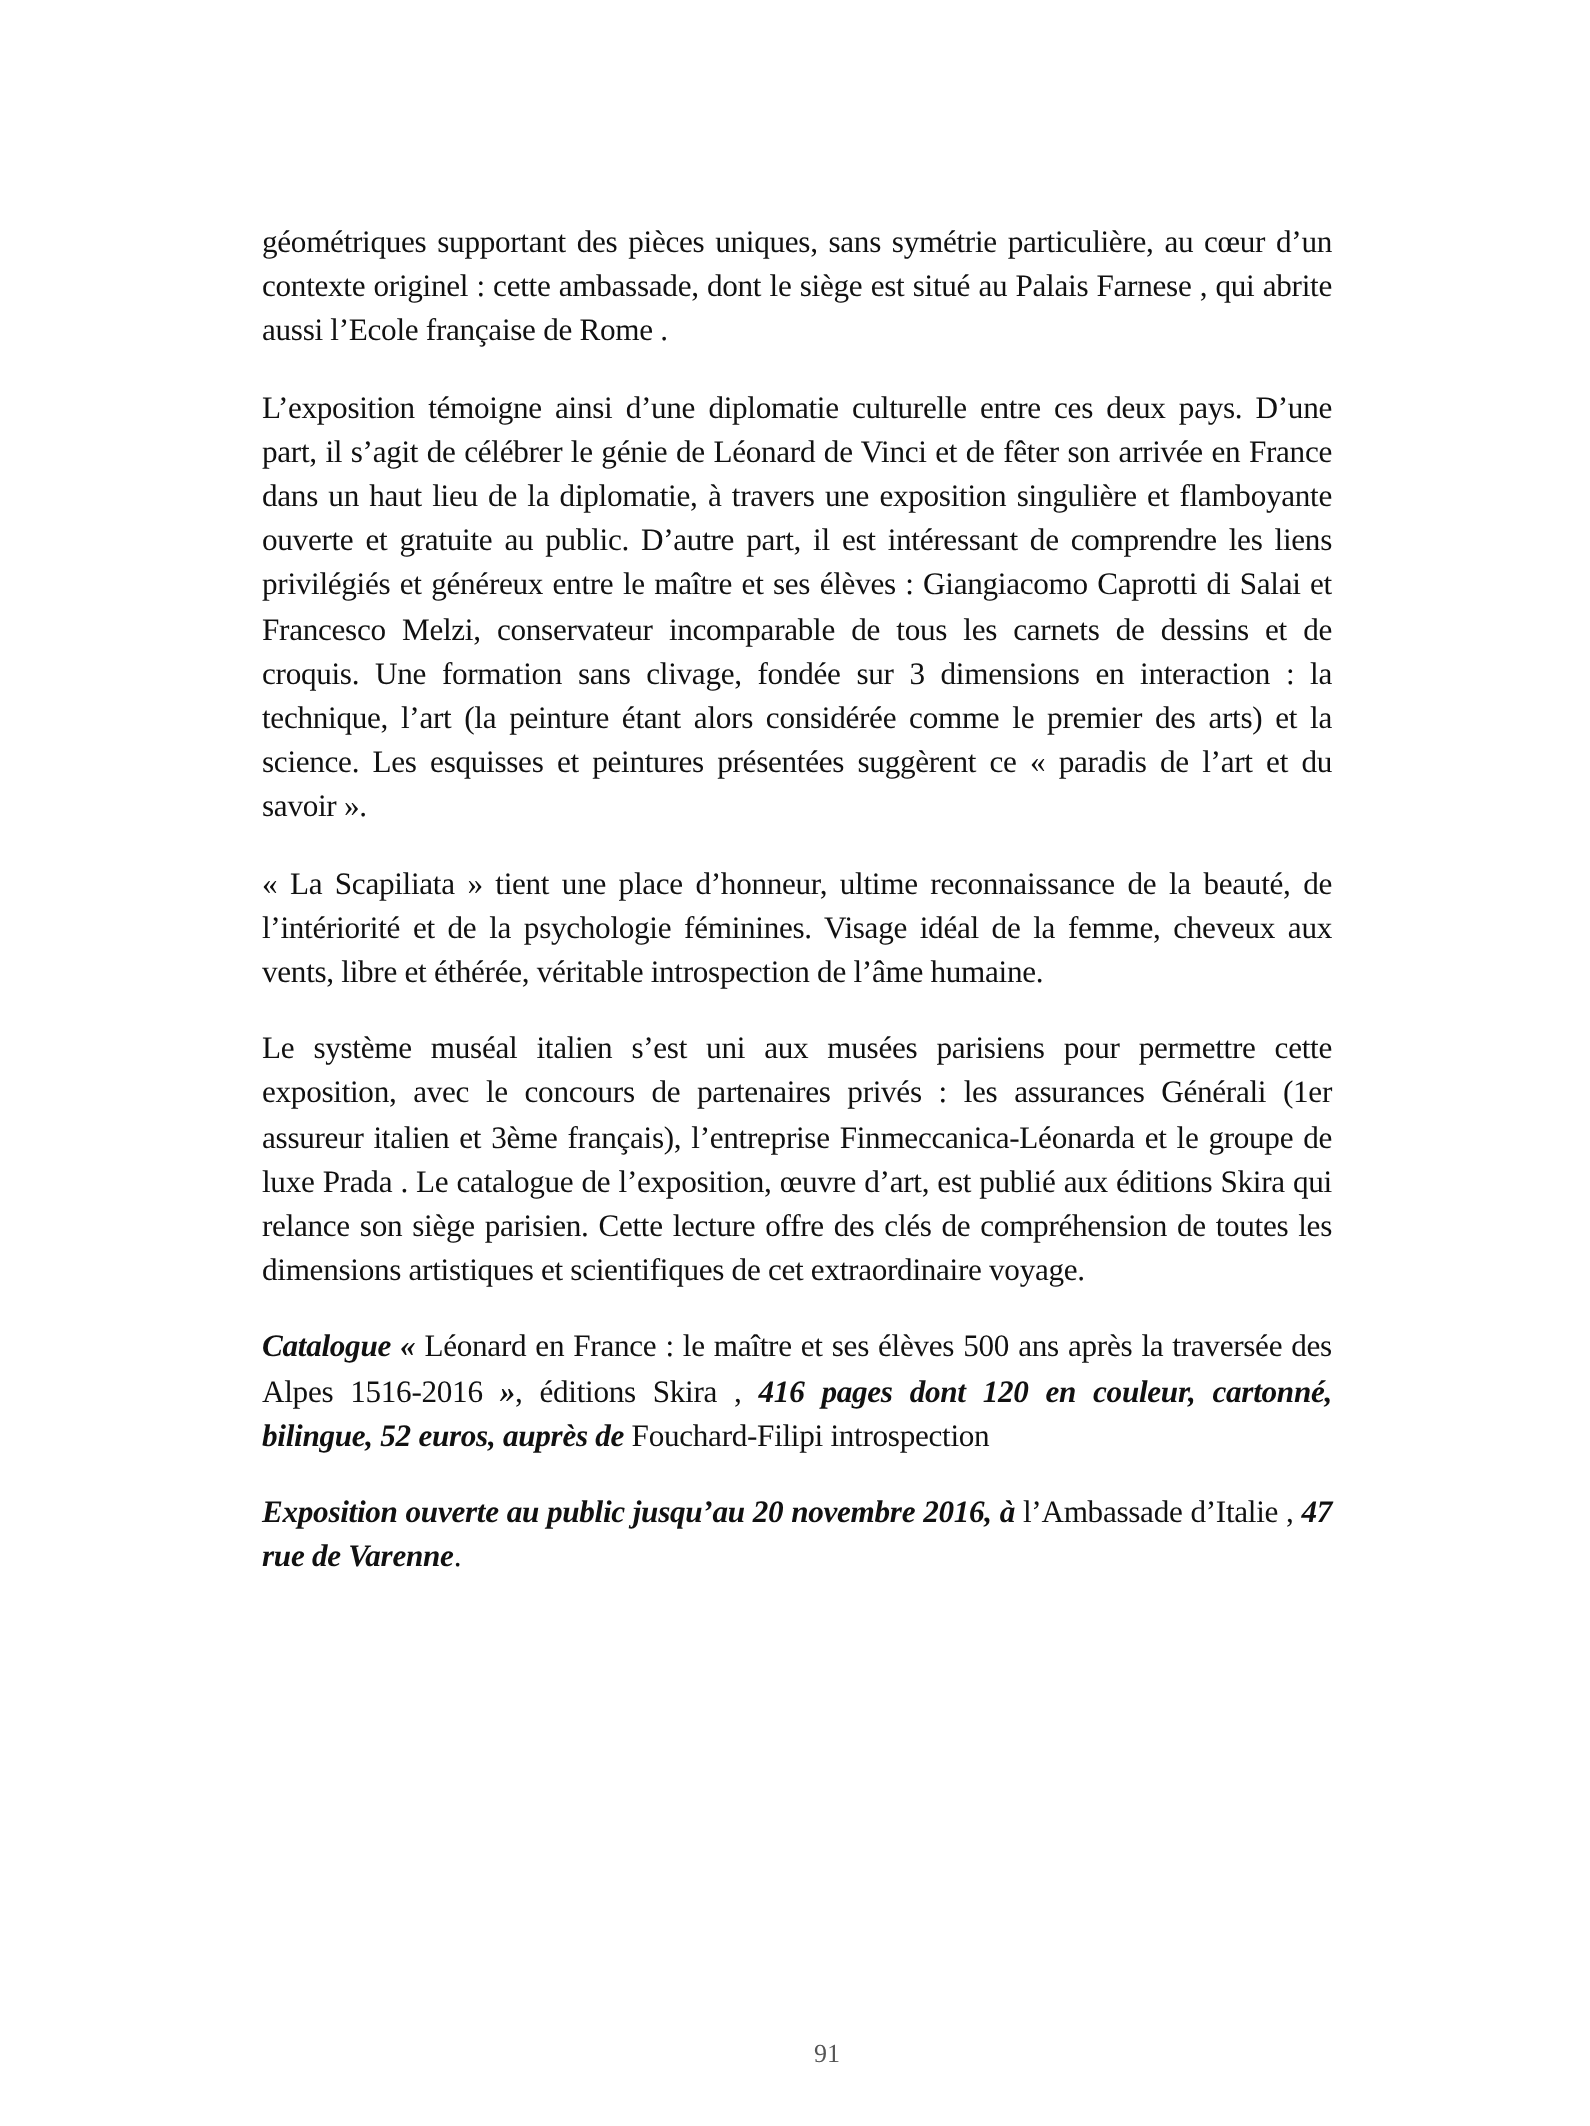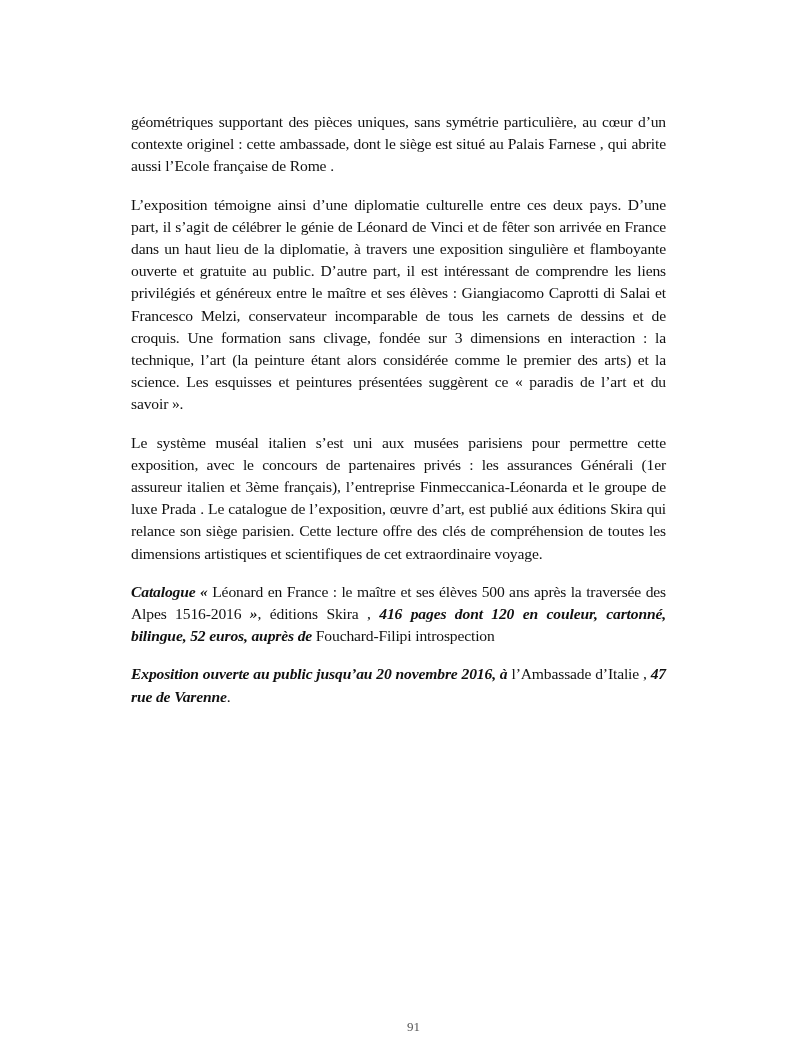--- a/index.html
+++ b/index.html
@@ -44,20 +44,21 @@
       color: #555555;
       font-family: "Liberation Serif", "DejaVu Serif", serif;
     }
   </style>
 </head>
 <body>
 
 <div class="page-body">
   <p class="para">géométriques supportant des pièces uniques, sans symétrie particulière, au cœur d’un contexte originel : cette ambassade, dont le siège est situé au Palais Farnese , qui abrite aussi l’Ecole française de Rome .</p>
   <p class="para">L’exposition témoigne ainsi d’une diplomatie  culturelle entre ces deux pays. D’une part, il s’agit de célébrer le génie de Léonard de Vinci et de fêter son arrivée en France dans un haut lieu de la diplomatie, à travers une exposition singulière et flamboyante ouverte et gratuite au public. D’autre part, il est intéressant de comprendre les liens privilégiés et généreux entre le maître et ses élèves : Giangiacomo Caprotti di Salai et Francesco Melzi, conservateur incomparable de tous les carnets de dessins et de croquis. Une formation sans clivage, fondée sur 3 dimensions en interaction : la technique, l’art (la peinture étant alors considérée comme le premier des arts) et la science. Les esquisses et peintures présentées suggèrent ce « paradis de l’art et du savoir ».</p>
+  <p class="para">« La Scapiliata » tient une place d’honneur, ultime reconnaissance de la beauté, de l’intériorité et de la psychologie féminines. Visage idéal de la femme, cheveux aux vents, libre et éthérée, véritable introspection de l’âme humaine.</p>
   <p class="para">Le système muséal italien s’est uni aux musées parisiens pour permettre cette exposition, avec le concours de partenaires privés : les assurances Générali (1er assureur italien et 3ème français), l’entreprise Finmeccanica-Léonarda et le groupe de luxe Prada . Le catalogue de l’exposition, œuvre d’art, est publié aux éditions Skira qui relance son siège parisien. Cette lecture offre des clés de compréhension de toutes les dimensions artistiques et scientifiques de cet extraordinaire voyage.</p>
 
   <p class="para"><span class="it">Catalogue «</span><span>  Léonard en France : le maître et ses élèves 500 ans après la traversée des Alpes 1516-2016</span><span class="it"> »</span><span>, éditions Skira ,</span><span class="it"> 416 pages dont 120 en couleur, cartonné, bilingue, 52 euros, auprès de</span><span> Fouchard-Filipi introspection</span></p>
 
   <p class="para"><span class="it">Exposition ouverte au public jusqu’au 20 novembre 2016, à</span><span> l’Ambassade d’Italie ,</span><span class="it"> 47 rue de Varenne</span><span>.</span></p>
 
 </div>
 
 <div class="page-number">91</div>
 

